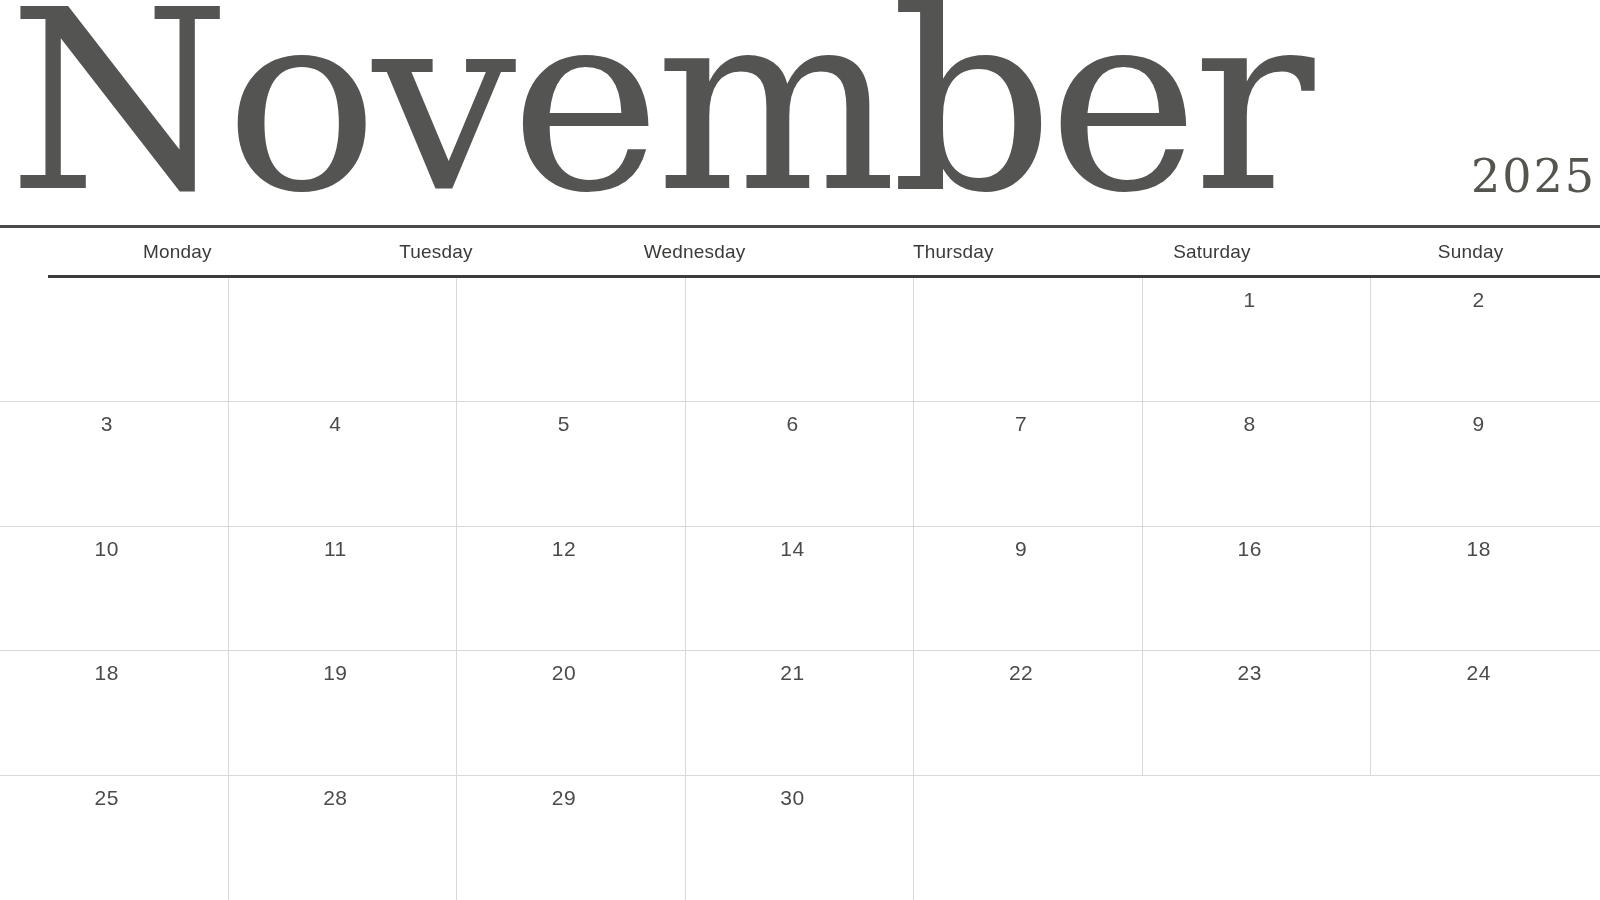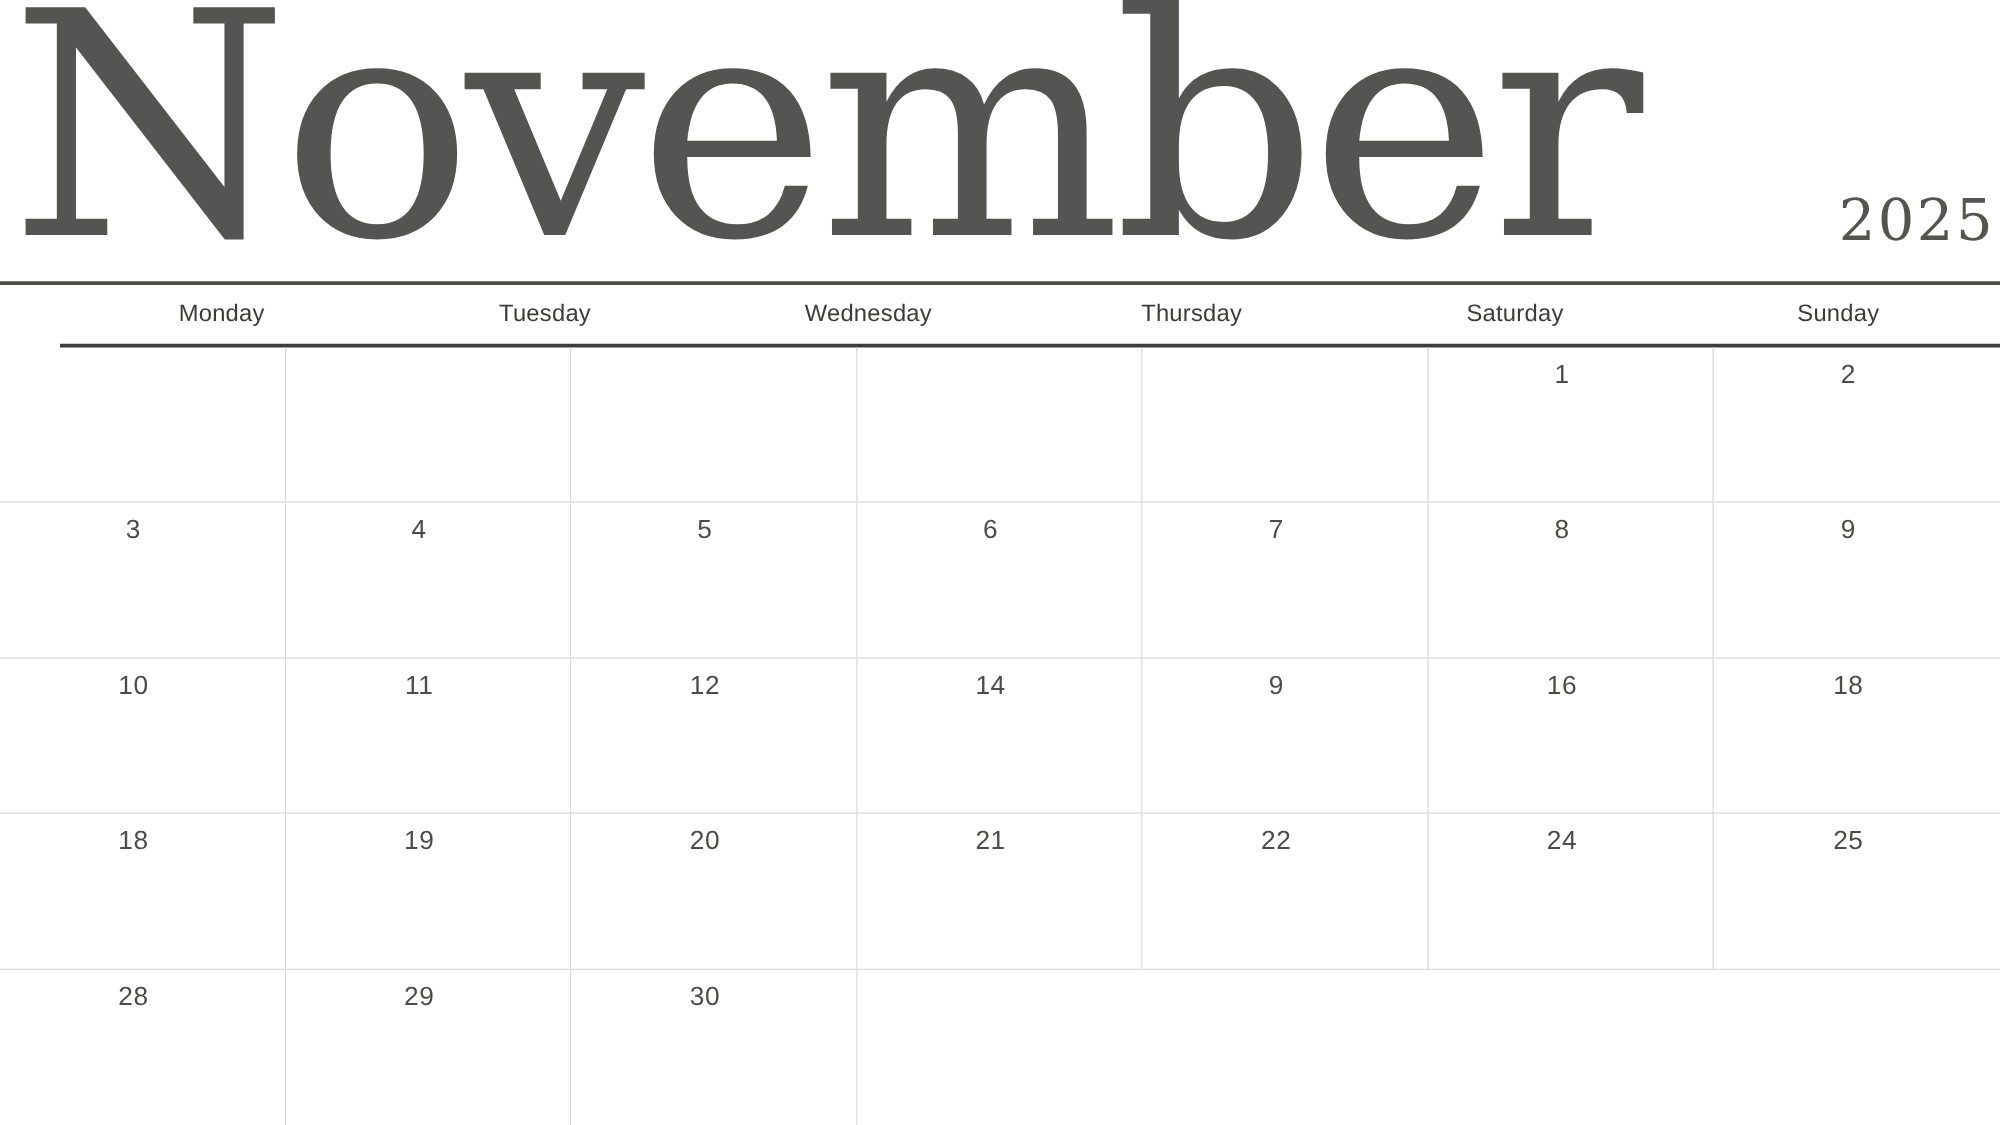--- a/index.html
+++ b/index.html
@@ -190,20 +190,23 @@
       </div>
     <div class="day-cell">
         <span class="day-number">20</span>
       </div>
     <div class="day-cell">
         <span class="day-number">21</span>
       </div>
     <div class="day-cell">
         <span class="day-number">22</span>
       </div>
+    <div class="day-cell">
+        <span class="day-number">23</span>
+      </div>
 
     <div class="day-cell">
         <span class="day-number">24</span>
       </div>
     <div class="day-cell">
         <span class="day-number">25</span>
       </div>
     <div class="day-cell">
         <span class="day-number">28</span>
       </div>

